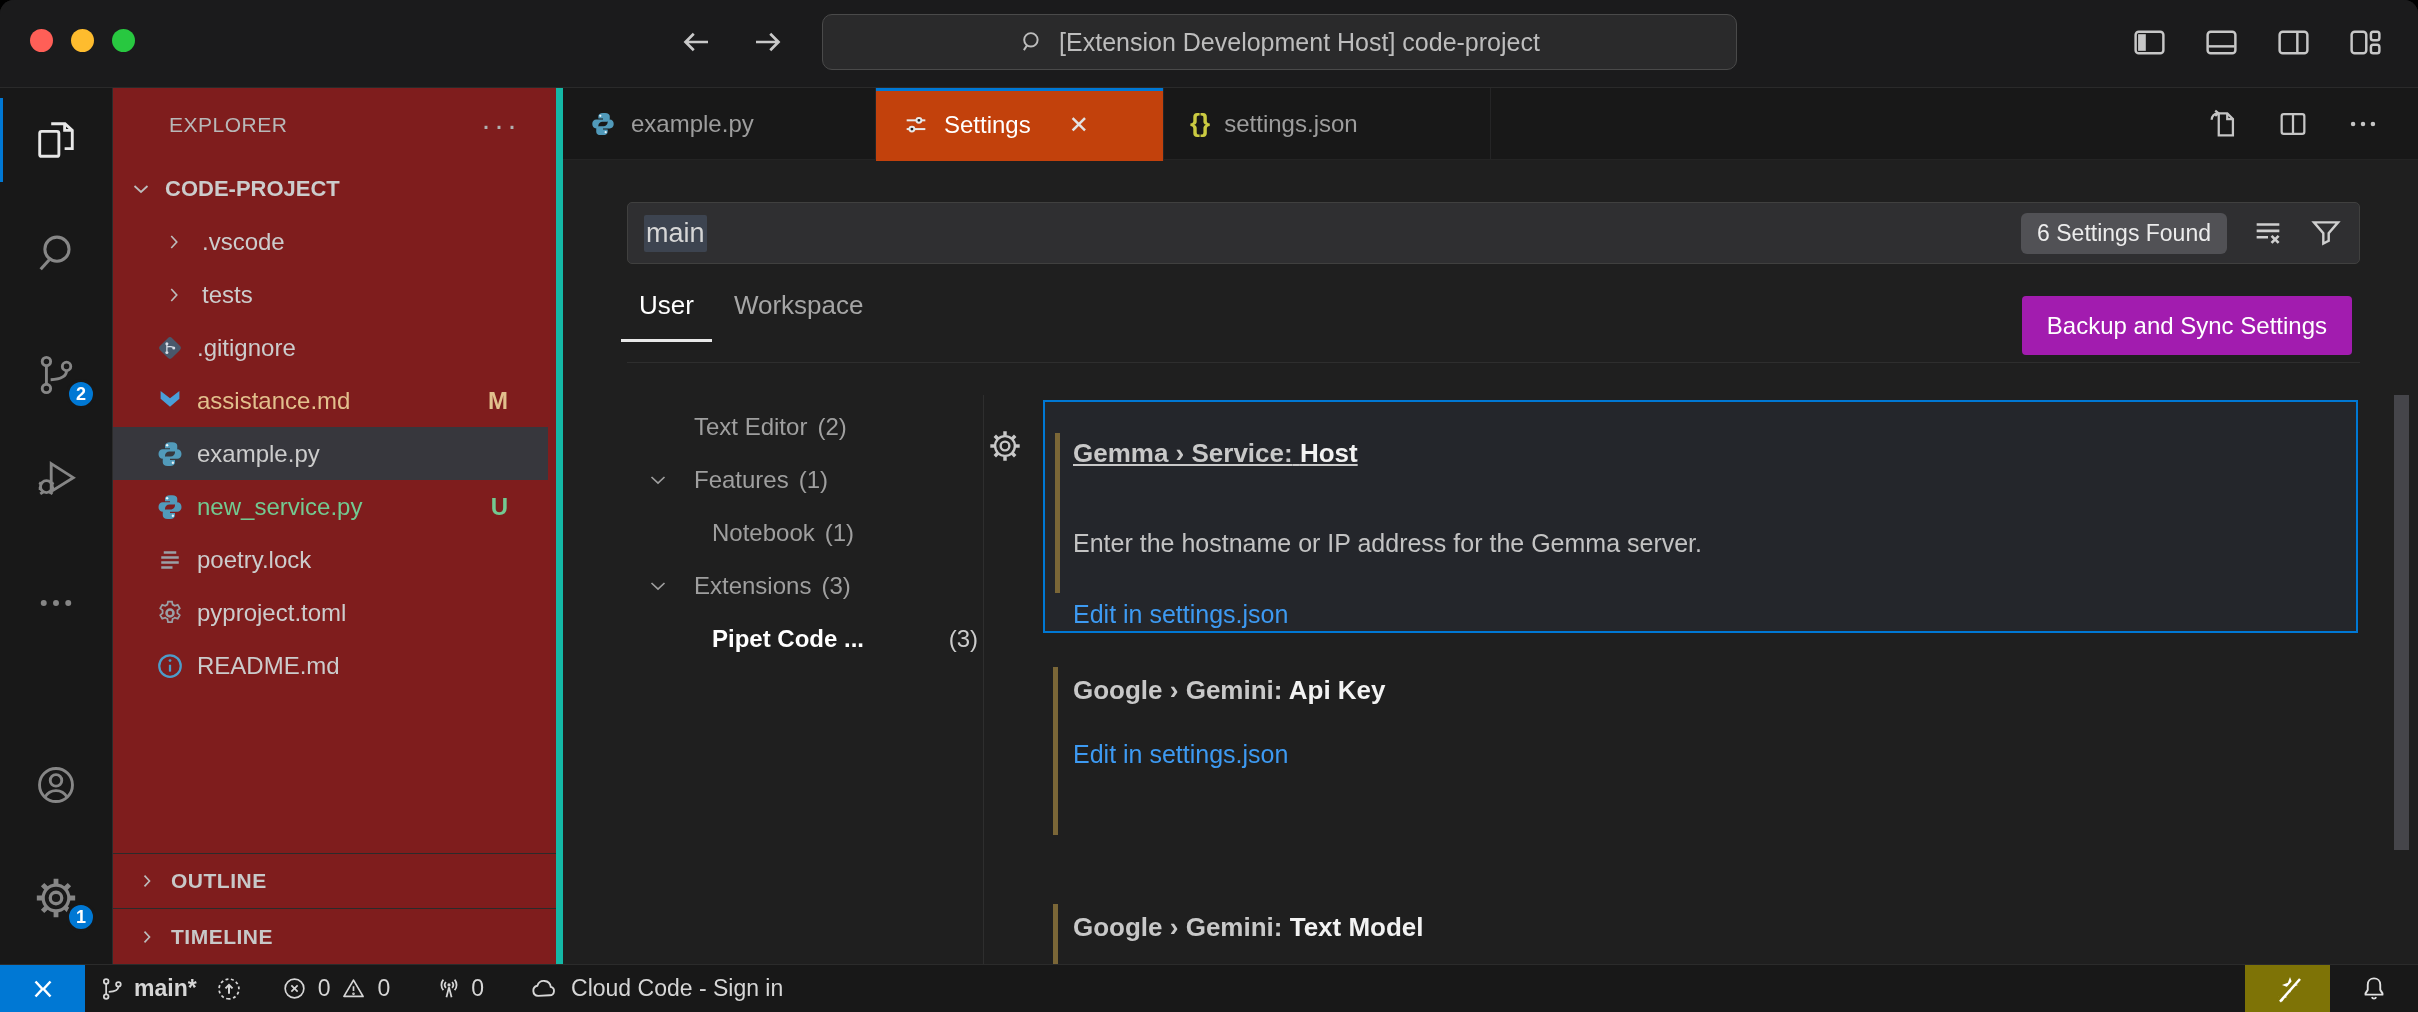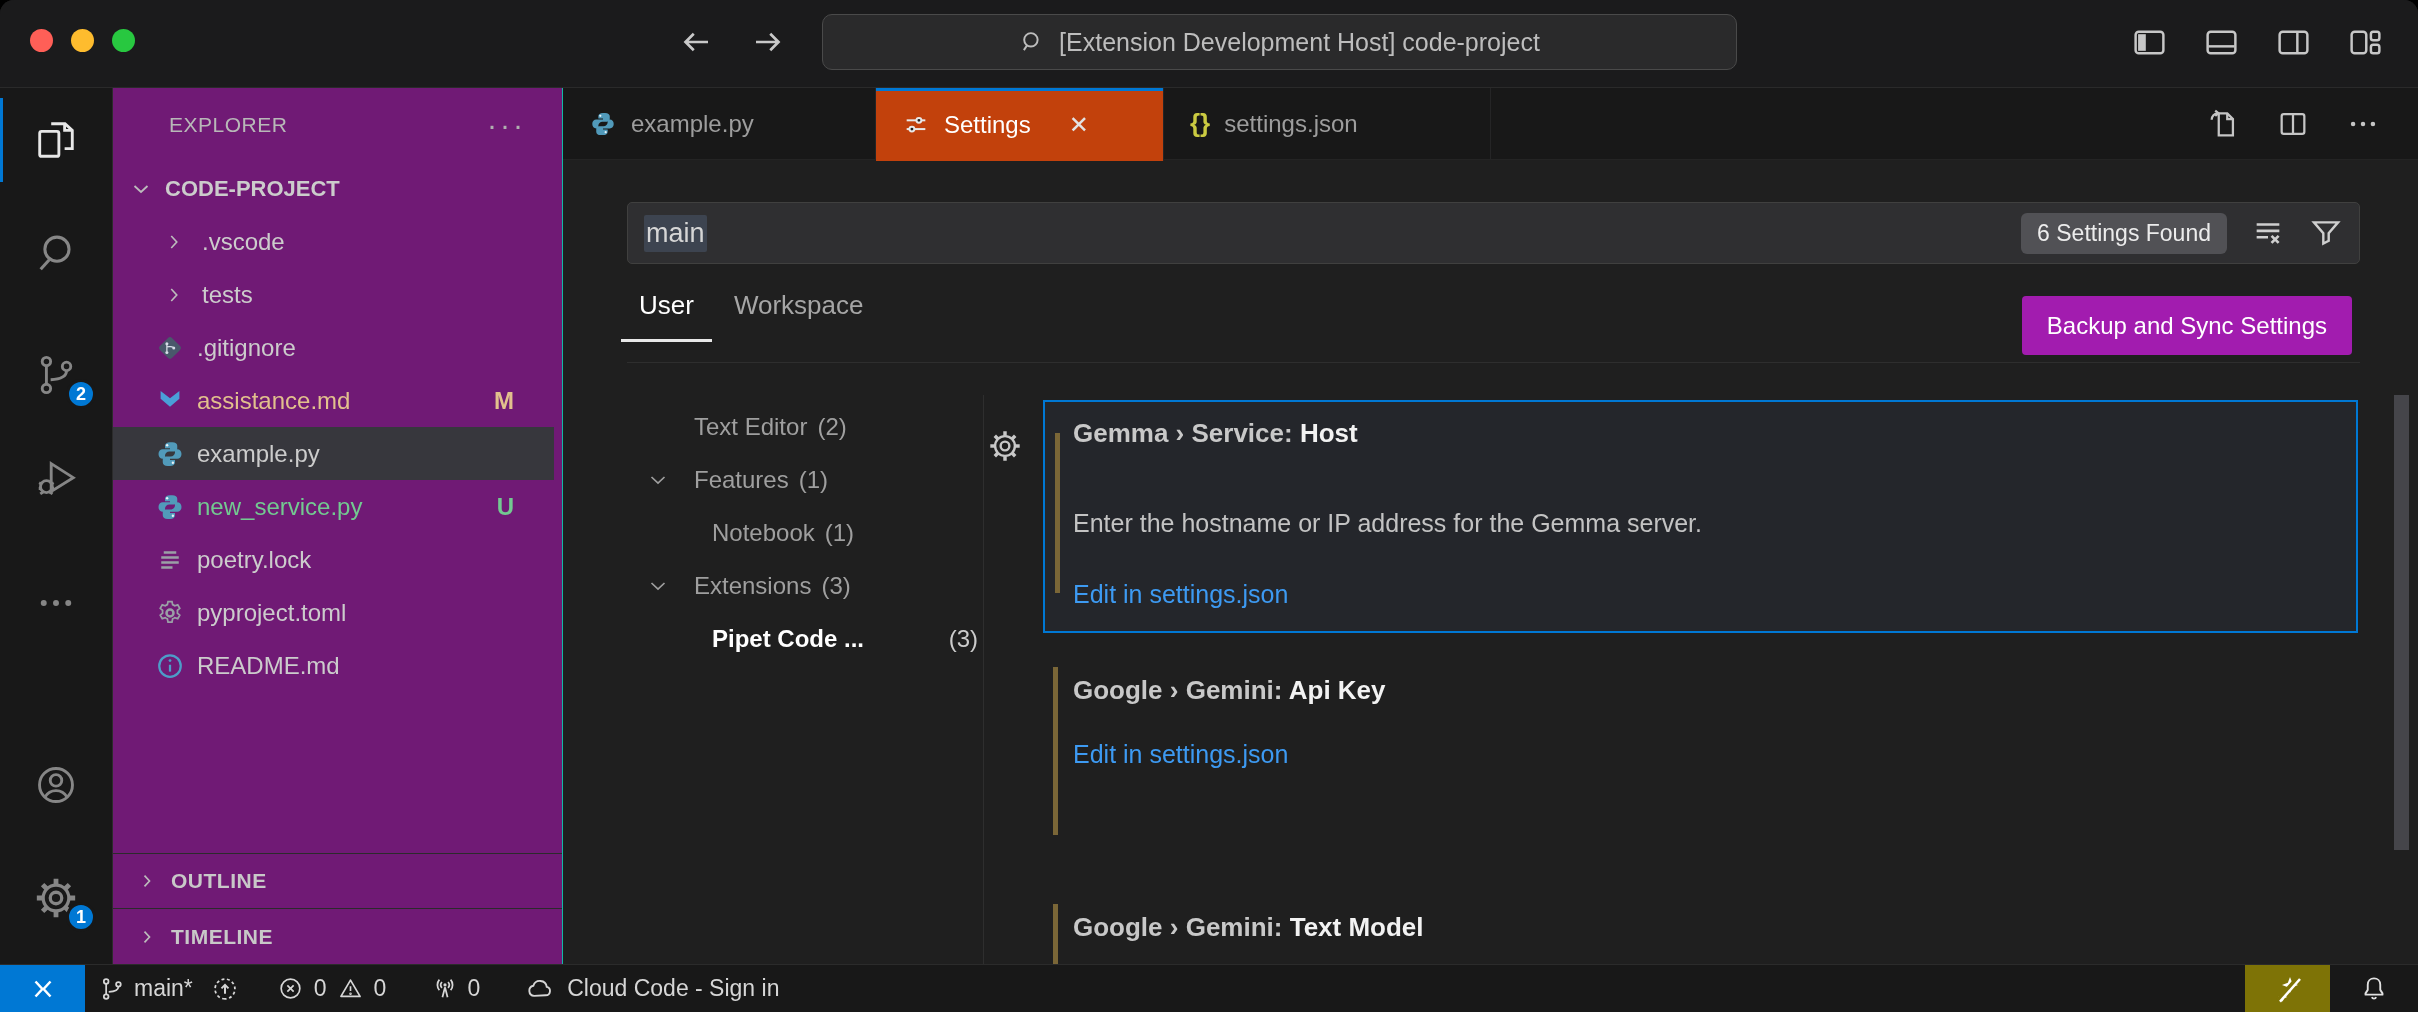--- a/index.html
+++ b/index.html
@@ -33,21 +33,21 @@
   .activitybar { position: relative; width: 113px; background: #181818; border-right: 1px solid #2b2b2b; flex: none; }
   .ab-item { position: absolute; left: 0; width: 112px; height: 96px;
     display: flex; align-items: center; justify-content: center; color: #868686; }
   .ab-item.active { color: #e7e7e7; }
   .ab-item .active-bar { position: absolute; left: 0; top: 6px; bottom: 6px; width: 3px; background: #0078d4; }
   .ab-badge { position: absolute; right: 16px; bottom: 14px; min-width: 30px; height: 30px; border-radius: 15px;
     background: #0078d4; color: #fff; font-size: 18px; font-weight: 700;
     display: flex; align-items: center; justify-content: center; border: 3px solid #181818; }
 
   
-  .sidebar { position: relative; width: 450px; background: #701a75; border-right: 1px solid #14b8a6; flex: none; font-size: 24px; }
+  .sidebar { position: relative; width: 450px; background: #7f1d1d; border-right: 7px solid #14b8a6; flex: none; font-size: 24px; }
   .sb-header { height: 74px; display: flex; align-items: center; padding: 0 36px 0 56px; }
   .sb-title { font-size: 21px; letter-spacing: 0.5px; color: #b8b8b8; }
   .sb-more { margin-left: auto; color: #b0b0b0; font-size: 30px; letter-spacing: 3px; }
   .tree { position: absolute; top: 74px; left: 0; right: 8px; }
   .trow { height: 53px; display: flex; align-items: center; color: #cccccc; }
   .trow.selected { background: #37373d; }
   .trow .chev { width: 24px; margin-left: 50px; margin-right: 15px; color: #bcbcbc; flex: none; }
   .trow.root { font-weight: 700; font-size: 22px; }
   .trow.root .chev { margin-left: 16px; margin-right: 12px; }
   .trow .ficon { width: 30px; height: 30px; margin-left: 42px; margin-right: 12px; flex: none; }
@@ -103,41 +103,41 @@
 
   .cards { position: absolute; left: 480px; right: 60px; top: 5px; }
   .card { position: relative; padding-left: 30px; }
   .card .mod-bar { position: absolute; left: 10px; width: 5px; background: #7a6637; }
   .card-title { font-size: 26px; font-weight: 700; color: #c8c8c8; }
   .card-title .setting-name { color: #f2f2f2; }
   .card-desc { font-size: 25px; color: #c3c3c3; }
   .card-link { font-size: 25px; color: #3d9af2; }
   .card.focused { height: 233px; border: 2px solid #0078d4; background: #24262b; padding-left: 28px; }
   .card.focused .mod-bar { top: 31px; bottom: 38px; }
-  .card.focused .card-title { padding-top: 16px; }
+  .card.focused .card-title { padding-top: 36px; text-decoration: underline; }
   .card.focused .card-desc { margin-top: 60px; }
   .card.focused .card-link { margin-top: 42px; }
   .card.c2 { margin-top: 22px; height: 205px; }
   .card.c2 .mod-bar { top: 12px; bottom: 25px; }
   .card.c2 .card-title { padding-top: 20px; }
   .card.c2 .card-desc { margin-top: 28px; }
   .card.c2 .card-link { margin-top: 34px; }
   .card.c3 { margin-top: 44px; height: 120px; }
   .card.c3 .mod-bar { top: 0; bottom: 0; }
   .card.c3 .card-title { padding-top: 8px; }
   .desc-link { color: #3d9af2; }
   .scrollbar { position: absolute; right: 9px; top: 0; width: 15px; height: 455px; background: #45454a; }
 
   
   .statusbar { position: relative; height: 48px; background: #181818; border-top: 1px solid #2b2b2b;
     display: flex; align-items: center; color: #d6d6d6; font-size: 23px; }
   .remote { width: 85px; height: 100%; background: #0078d4; color: #fff;
     display: flex; align-items: center; justify-content: center; flex: none; }
   .sb-item { display: flex; align-items: center; gap: 8px; }
-  .statusbar .m-branch { margin-left: 13px; }
+  .statusbar .m-branch { margin-left: 13px; font-weight: bold; }
   .statusbar .m-sync { margin-left: 18px; }
   .statusbar .m-problems { margin-left: 38px; gap: 10px; }
   .statusbar .m-ports { margin-left: 45px; }
   .statusbar .m-cloud { margin-left: 45px; gap: 12px; }
   .sb-right { margin-left: auto; display: flex; align-items: center; height: 100%; }
   .ai-toggle { width: 85px; height: 100%; background: #7e7306; display: flex; align-items: center; justify-content: center; color: #fff; }
   .bell-wrap { width: 88px; display: flex; align-items: center; justify-content: center; color: #e0e0e0; }
 </style>
 </head>
 <body>

